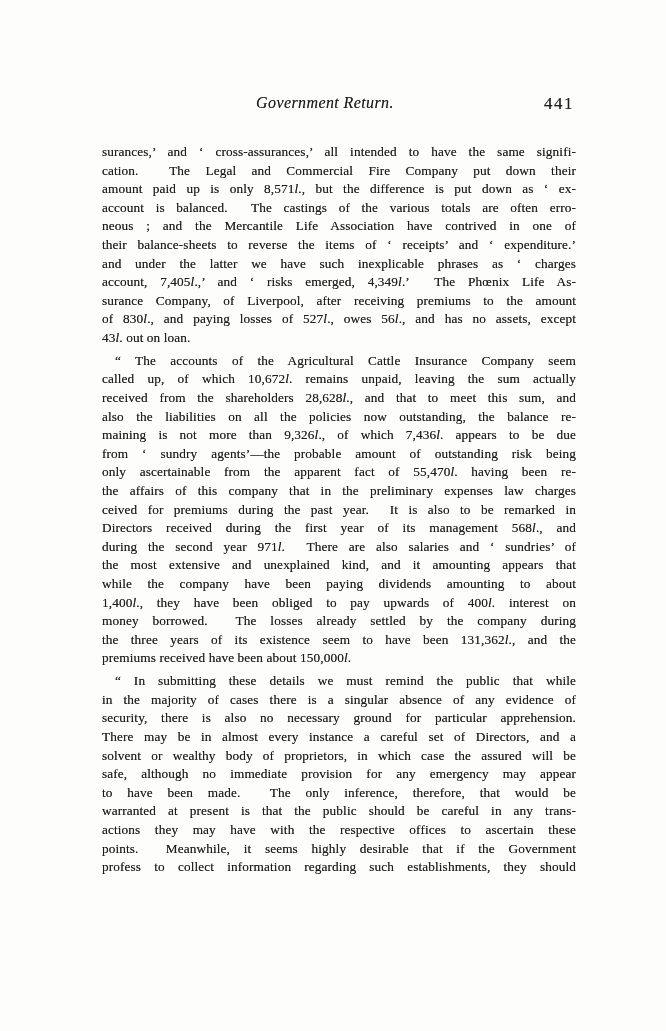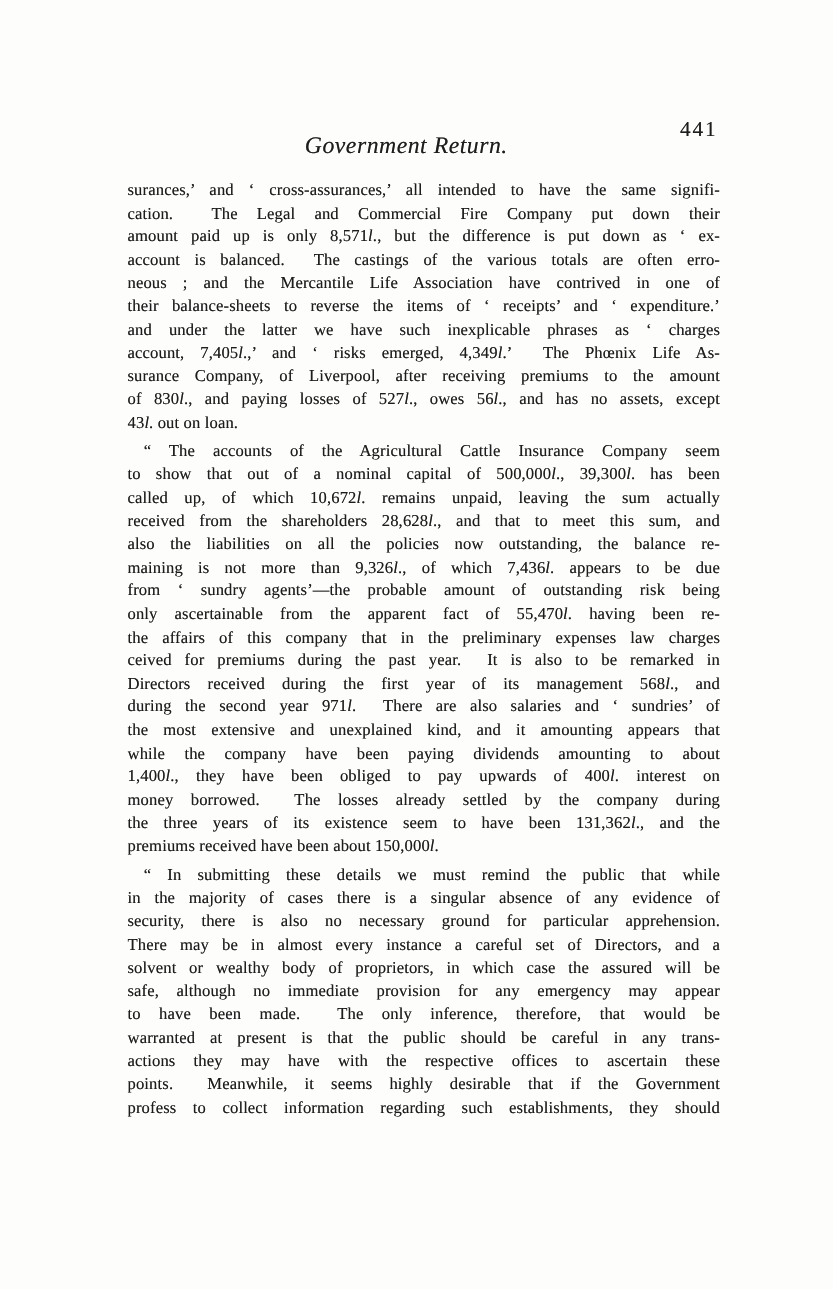--- a/index.html
+++ b/index.html
@@ -26,25 +26,24 @@
     left: 98px;
     width: 482px;
     height: 22px;
   }
   .running-title {
     position: absolute;
     left: 50%;
     transform: translateX(calc(-50% - 14px));
     top: 0;
     font-style: italic;
-    font-size: 19px;
+    font-size: 16px;
     letter-spacing: 0.4px;
     white-space: nowrap;
     text-shadow: 0 0 0.4px rgba(20,20,20,0.55);
-    margin-top: 12px;
   }
   .page-number {
     position: absolute;
     right: 6px;
     top: 0;
     font-size: 17px;
     letter-spacing: 1.5px;
     text-shadow: 0 0 0.4px rgba(20,20,20,0.55);
   }
   .page-body {
@@ -95,21 +94,20 @@
         <div class="line">neous ; and the Mercantile Life Association have contrived in one of</div>
         <div class="line">their balance-sheets to reverse the items of ‘ receipts’ and ‘ expenditure.’</div>
         <div class="line">and under the latter we have such inexplicable phrases as ‘ charges</div>
         <div class="line">account, 7,405<i>l</i>.,’ and ‘ risks emerged, 4,349<i>l</i>.’ &nbsp;The Phœnix Life As-</div>
         <div class="line">surance Company, of Liverpool, after receiving premiums to the amount</div>
         <div class="line">of 830<i>l</i>., and paying losses of 527<i>l</i>., owes 56<i>l</i>., and has no assets, except</div>
         <div class="line last">43<i>l</i>. out on loan.</div>
       </div>
       <div class="paragraph">
         <div class="line indent">“ The accounts of the Agricultural Cattle Insurance Company seem</div>
-        <div class="line">to show that out of a nominal capital of 500,000<i>l</i>., 39,300<i>l</i>. has been</div>
         <div class="line">called up, of which 10,672<i>l</i>. remains unpaid, leaving the sum actually</div>
         <div class="line">received from the shareholders 28,628<i>l</i>., and that to meet this sum, and</div>
         <div class="line">also the liabilities on all the policies now outstanding, the balance re-</div>
         <div class="line">maining is not more than 9,326<i>l</i>., of which 7,436<i>l</i>. appears to be due</div>
         <div class="line">from ‘ sundry agents’—the probable amount of outstanding risk being</div>
         <div class="line">only ascertainable from the apparent fact of 55,470<i>l</i>. having been re-</div>
         <div class="line">the affairs of this company that in the preliminary expenses law charges</div>
         <div class="line">ceived for premiums during the past year. &nbsp;It is also to be remarked in</div>
         <div class="line">Directors received during the first year of its management 568<i>l</i>., and</div>
         <div class="line">during the second year 971<i>l</i>. &nbsp;There are also salaries and ‘ sundries’ of</div>

